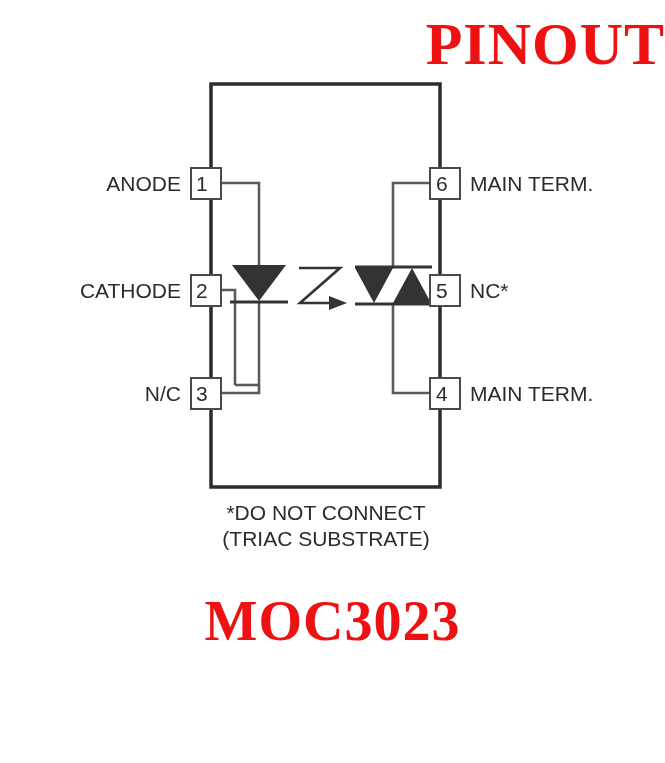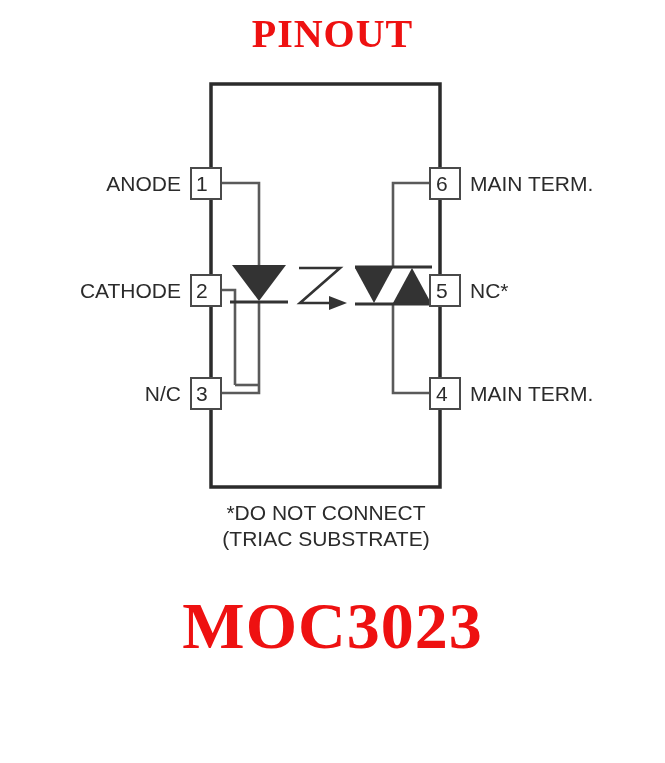--- a/index.html
+++ b/index.html
@@ -26,26 +26,27 @@
     width: 665px;
     text-align: center;
     color: #ee1111;
     font-family: "Liberation Serif", serif;
     font-weight: bold;
     line-height: 1;
     white-space: nowrap;
   }
   #pinout-title {
     top: 14px;
-    font-size: 40px;
+    font-size: 60px;
     letter-spacing: 1px;
+    text-align: right;
   }
   #part-number {
     top: 593px;
-    font-size: 66px;
+    font-size: 56px;
     letter-spacing: 1px;
   }
   #diagram-svg {
     position: absolute;
     left: 0;
     top: 0;
   }
   .pin-label, .pin-number, .footnote-line {
     font-family: "Liberation Sans", sans-serif;
     fill: #2b2b2b;

